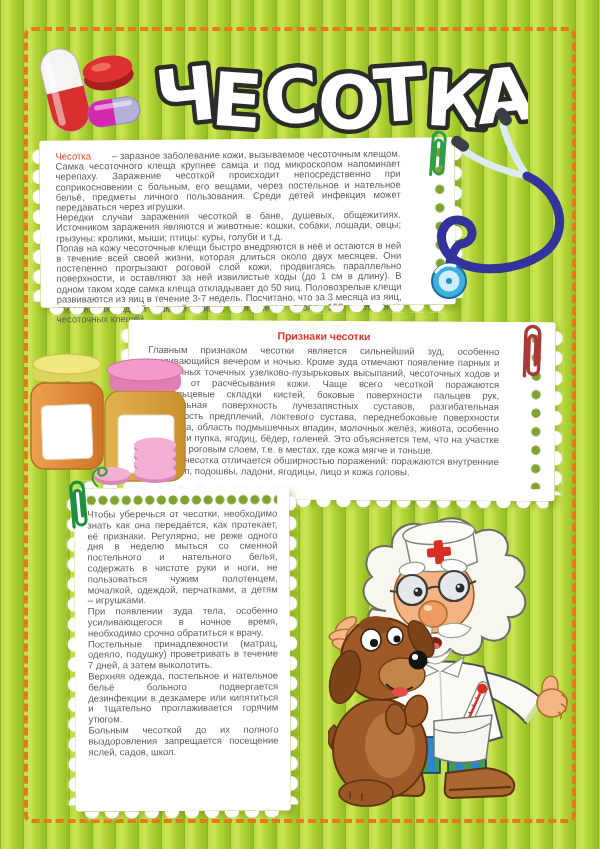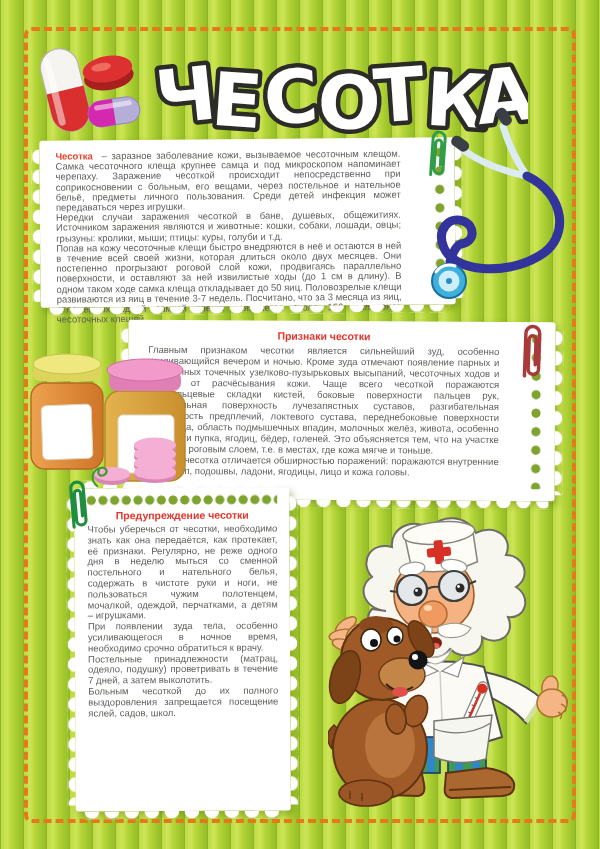--- a/index.html
+++ b/index.html
@@ -14,21 +14,21 @@
     left:24px;top:27px;width:544px;height:788px;
     border:4px dashed #e8791a;border-radius:8px;z-index:1;pointer-events:none;
   }
   
   .panel{
     position:absolute;background:#fff;border-radius:3px;z-index:3;
     box-shadow:3px 4px 7px rgba(92,120,18,.45);
     color:#5f5e5a;font-size:9.5px;
   }
   .panel p{margin:0;text-align:justify;}
-  .lead{color:#e8432a;font-weight:bold;margin-right:9px;}
+  .lead{color:#e8432a;font-weight:normal;margin-right:21px;}
   .panel-heading{text-align:center;color:#e5342a;font-weight:bold;font-size:10.5px;margin:0 0 3px 0;}
   #panel-about{left:40px;top:139px;width:415px;height:167px;transform:rotate(-0.5deg);padding:11px 54px 8px 16px;box-sizing:border-box;}
   #panel-about p{line-height:10.2px;}
   #panel-signs{left:128px;top:321px;width:427px;height:179px;transform:rotate(0.35deg);padding:9px 56px 8px 20px;box-sizing:border-box;}
   #panel-signs p{line-height:11px;}
   #panel-prevention{left:75px;top:488px;width:215px;height:323px;transform:rotate(-0.3deg);padding:21px 12px 10px 13px;box-sizing:border-box;}
   #panel-prevention p{line-height:10.8px;}
   
   .sc{position:absolute;pointer-events:none;}
   .sc-left{left:-8px;top:6px;bottom:6px;width:8px;
@@ -181,24 +181,24 @@
 <svg id="sprout-svg" class="abs" viewBox="0 0 22 26">
   <path d="M11,24 C4,18 6,8 14,6 C20,4 23,10 18,13 C14,15 11,12 13,8" stroke="#3f9b2f" stroke-width="2.2" fill="none" stroke-linecap="round"></path>
 </svg>
 
 <div class="panel" id="panel-prevention">
   <div class="sc sc-left"></div>
     <div class="sc sc-right"></div>
     <div class="sc sc-top"></div>
     <div class="sc sc-bottom"></div>
   <div class="dots-row" style="left:12px;right:12px;top:7px;"></div>
-  <div class="panel-heading">Предупреждение чесотки</div>
   <p>Чтобы уберечься от чесотки, необходимо знать как она передаётся, как протекает, её признаки. Регулярно, не реже одного дня в неделю мыться со сменной постельного и нательного белья, содержать в чистоте руки и ноги, не пользоваться чужим полотенцем, мочалкой, одеждой, перчатками, а детям – игрушками.</p>
   <p>При появлении зуда тела, особенно усиливающегося в ночное время, необходимо срочно обратиться к врачу.</p>
   <p>Постельные принадлежности (матрац, одеяло, подушку) проветривать в течение 7 дней, а затем выколотить.</p>
+  <p>Верхняя одежда, постельное и нательное бельё больного подвергается дезинфекции в дезкамере или кипятиться и тщательно проглаживается горячим утюгом.</p>
   <p>Больным чесоткой до их полного выздоровления запрещается посещение яслей, садов, школ.</p>
 </div>
 <svg id="clip-prevention" class="clip">
     <use href="#paperclip"></use>
   </svg>
 
 <svg id="doctor-svg" class="abs" viewBox="0 0 252 332">
 
   <path d="M86,196 C64,190 42,176 30,160 L52,132 C64,150 80,164 98,172 Z" fill="#fbfaf4" stroke="#4f4f4c" stroke-width="2"></path>
   <path d="M31,158 L51,134" stroke="#cfe0a0" stroke-width="5" fill="none"></path>

